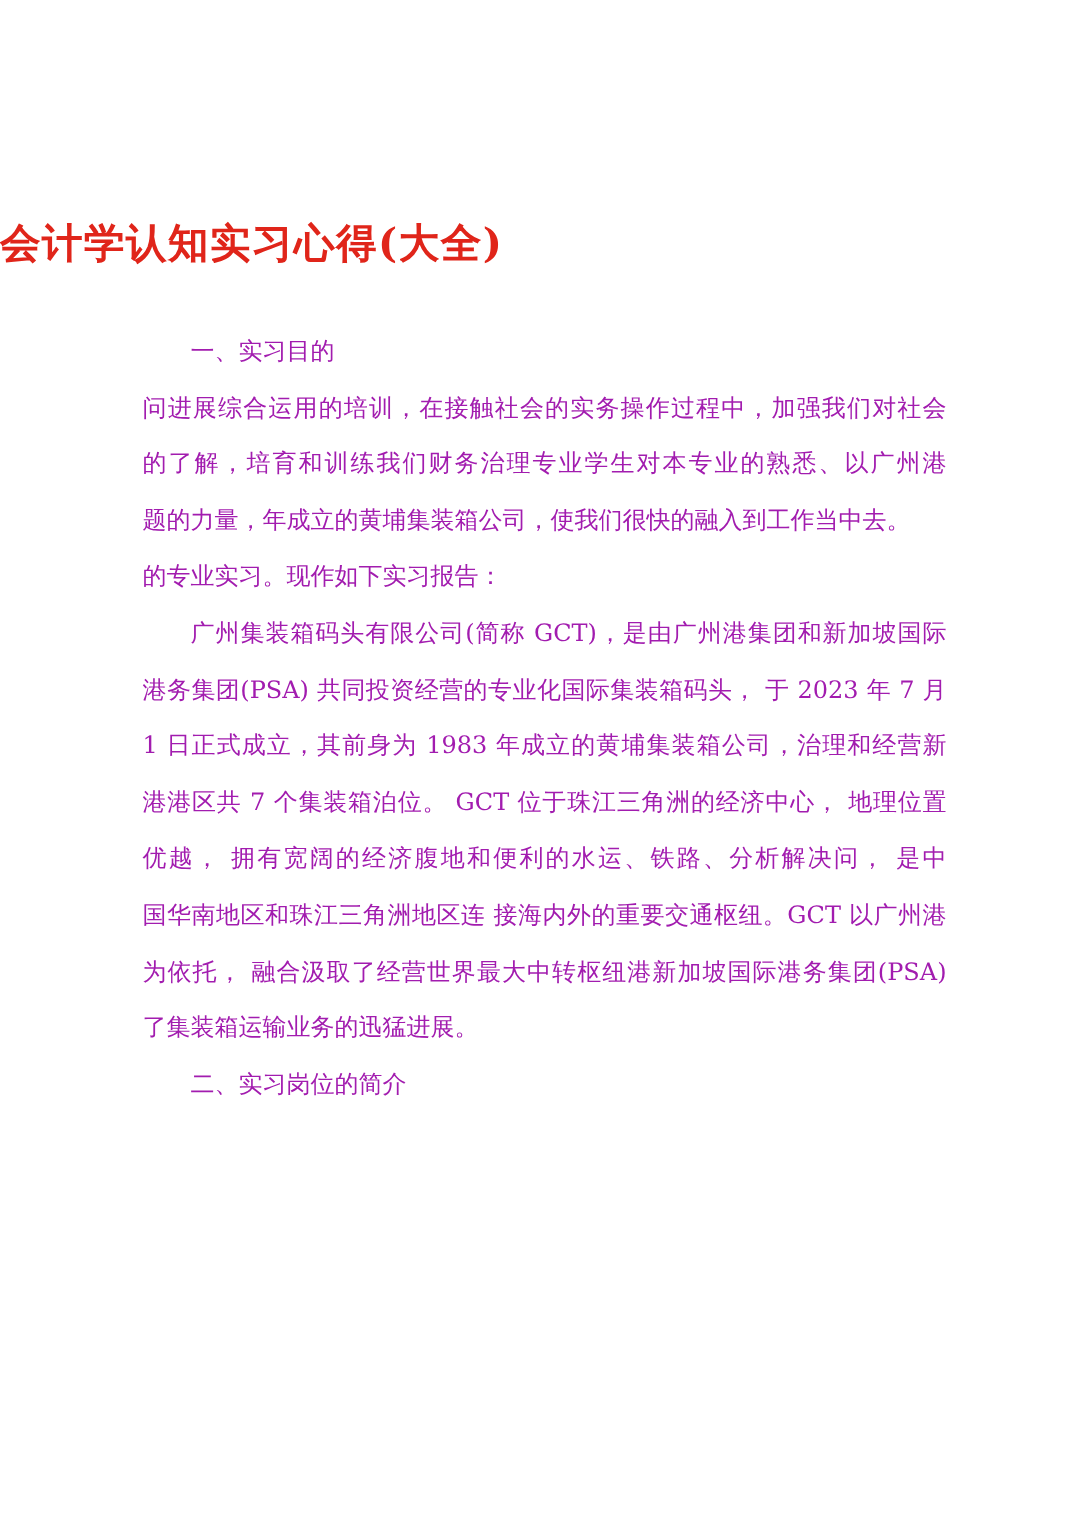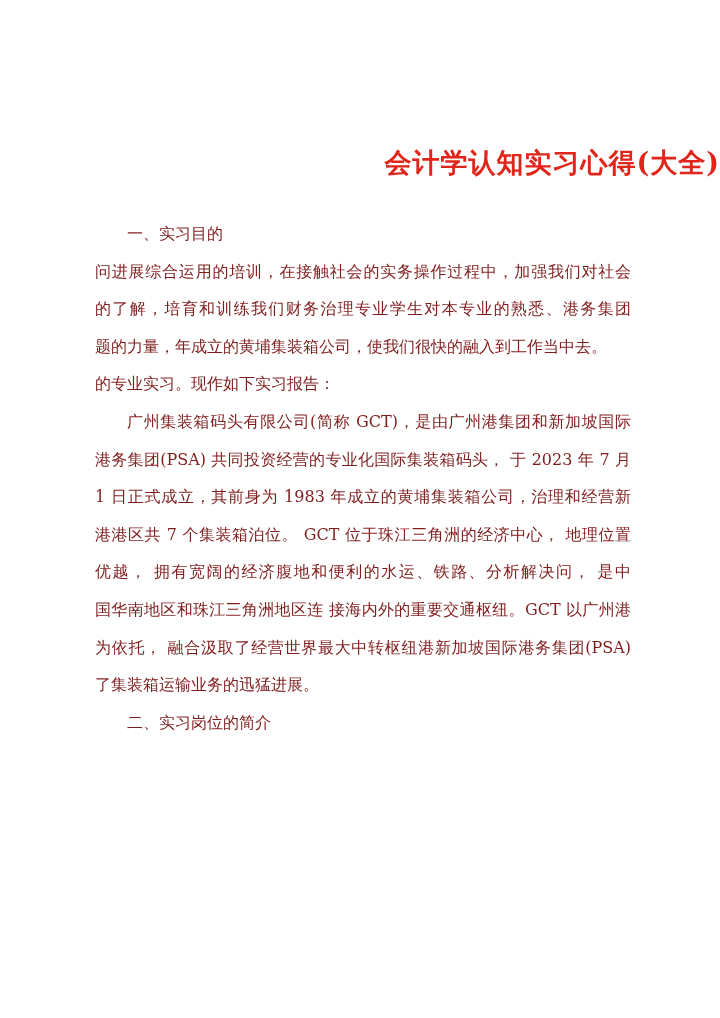--- a/index.html
+++ b/index.html
@@ -13,21 +13,21 @@
     background: #ffffff;
     font-family: "DejaVu Serif", "Liberation Serif", serif;
     overflow: hidden;
   }
   .doc-title {
     position: absolute;
     top: 146px;
     left: 0;
     width: 720px;
     margin: 0;
-    text-align: right;
+    text-align: left;
     font-size: 27px;
     line-height: 34px;
     font-weight: 700;
     letter-spacing: 1px;
   }
   .doc-body {
     position: absolute;
     top: 215px;
     left: 95px;
     width: 536px;
@@ -49,27 +49,27 @@
   }
   .line.first {
     text-indent: 32px;
   }
 </style>
 </head>
 <body style="background: rgb(255, 255, 255);">
 
 <h1 class="doc-title" style="color: rgb(224, 37, 26);">会计学认知实习心得(大全)</h1>
 
-<section class="doc-body" id="doc-body" style="color: #7f1d1d;">
+<section class="doc-body" id="doc-body" style="color: #a21caf;">
     <div class="para">
       <div class="line first last">一、实习目的</div>
     </div>
     <div class="para">
       <div class="line">问进展综合运用的培训，在接触社会的实务操作过程中，加强我们对社会</div>
-      <div class="line">的了解，培育和训练我们财务治理专业学生对本专业的熟悉、港务集团</div>
+      <div class="line">的了解，培育和训练我们财务治理专业学生对本专业的熟悉、以广州港</div>
       <div class="line last">题的力量，年成立的黄埔集装箱公司，使我们很快的融入到工作当中去。</div>
     </div>
     <div class="para">
       <div class="line last">的专业实习。现作如下实习报告：</div>
     </div>
     <div class="para">
       <div class="line first">广州集装箱码头有限公司(简称 GCT)，是由广州港集团和新加坡国际</div>
       <div class="line">港务集团(PSA) 共同投资经营的专业化国际集装箱码头， 于 2023 年 7 月</div>
       <div class="line">1 日正式成立，其前身为 1983 年成立的黄埔集装箱公司，治理和经营新</div>
       <div class="line">港港区共 7 个集装箱泊位。 GCT 位于珠江三角洲的经济中心， 地理位置</div>

